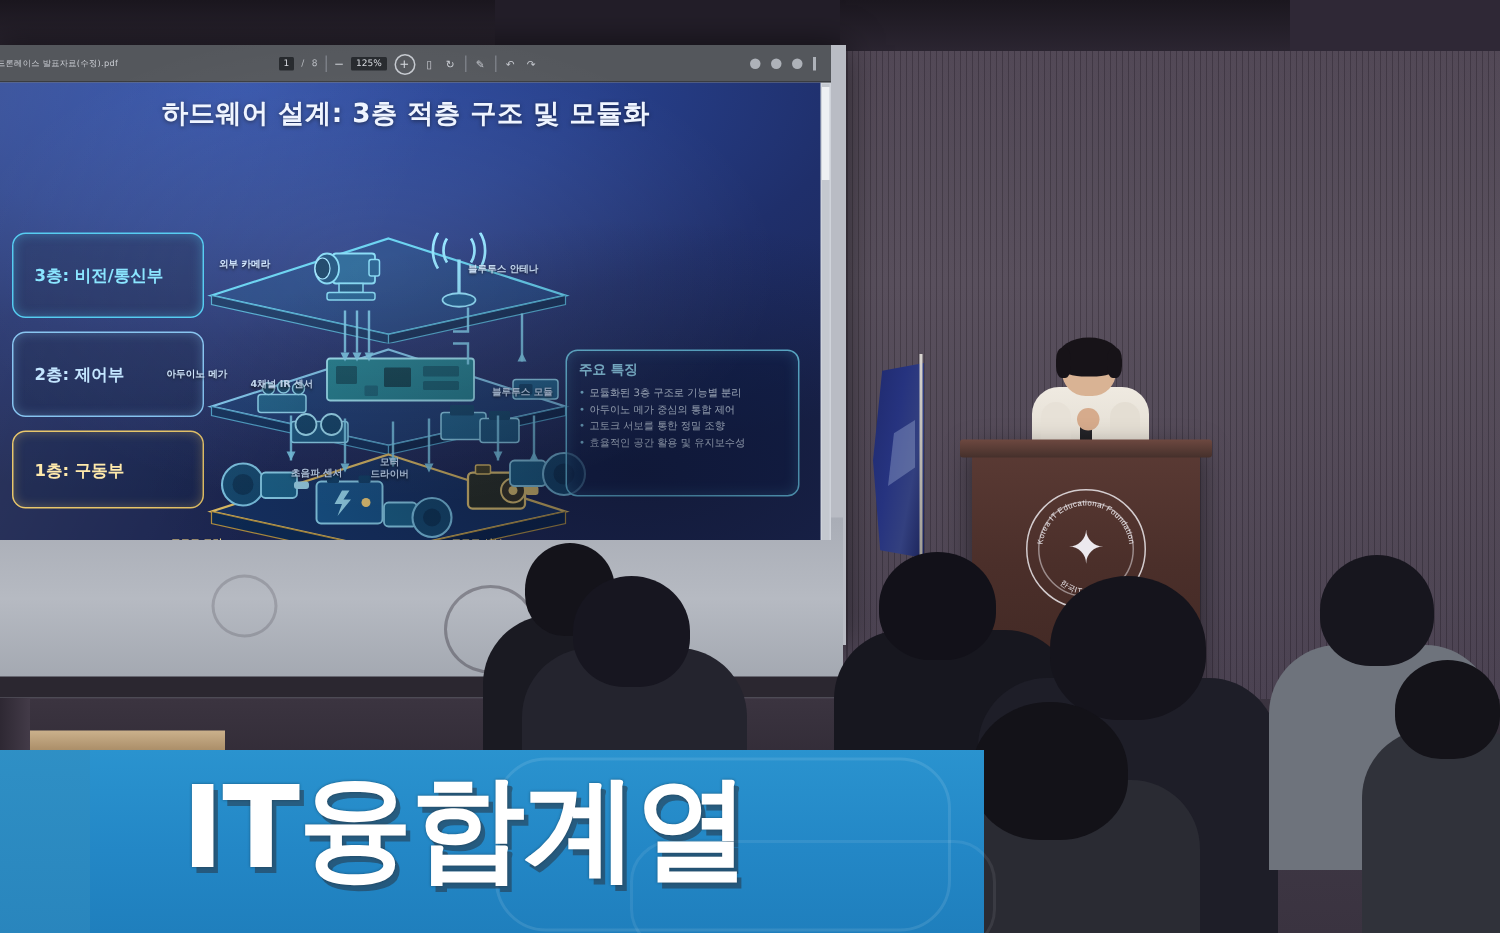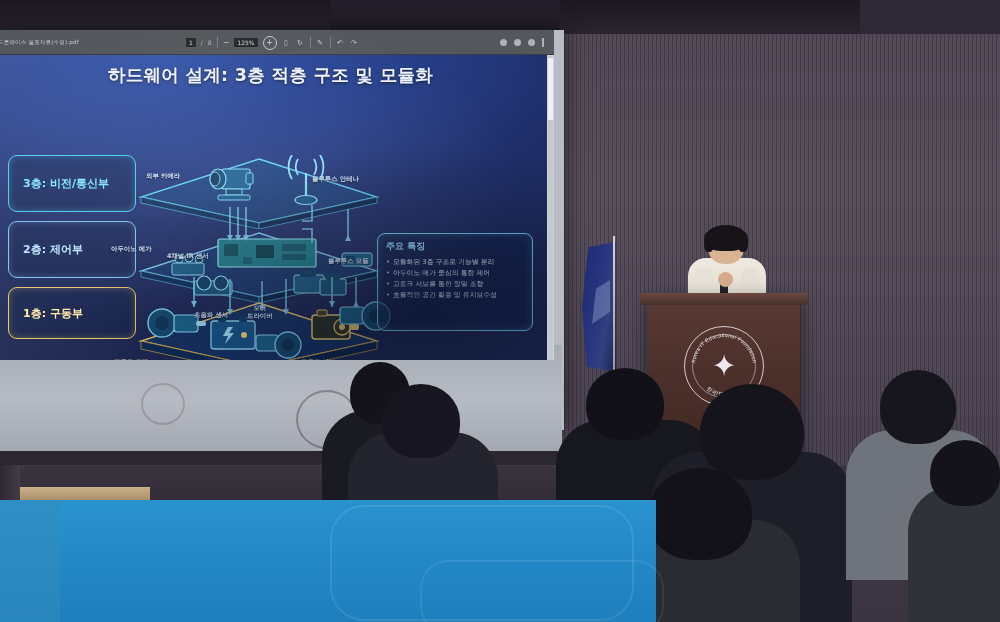--- a/index.html
+++ b/index.html
@@ -454,14 +454,15 @@
   </div>
   <div class="aud">
     <div class="shoulders" style="left:600px;top:520px;width:200px;height:102px;background:#2a2b33;"></div>
     <div class="head" style="left:648px;top:468px;width:104px;height:92px;background:#131218;"></div>
   </div>
 
   <div class="banner"></div>
   <div class="banner-lstripe"></div>
   <div class="banner-ghost"></div>
   <div class="banner-ghost2"></div>
+  <div class="banner-text">IT융합계열</div>
 
 </div>
 
 </body></html>

